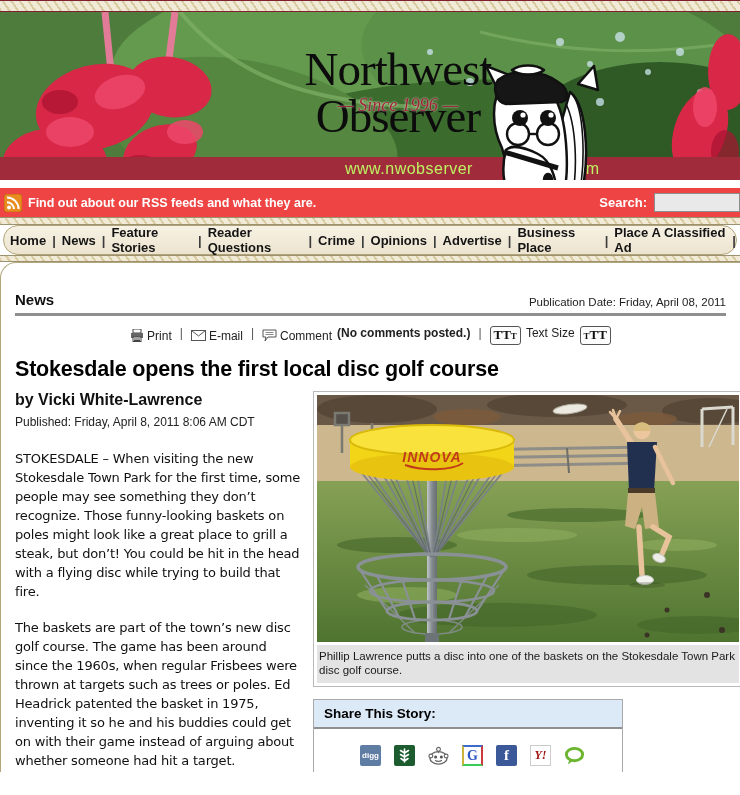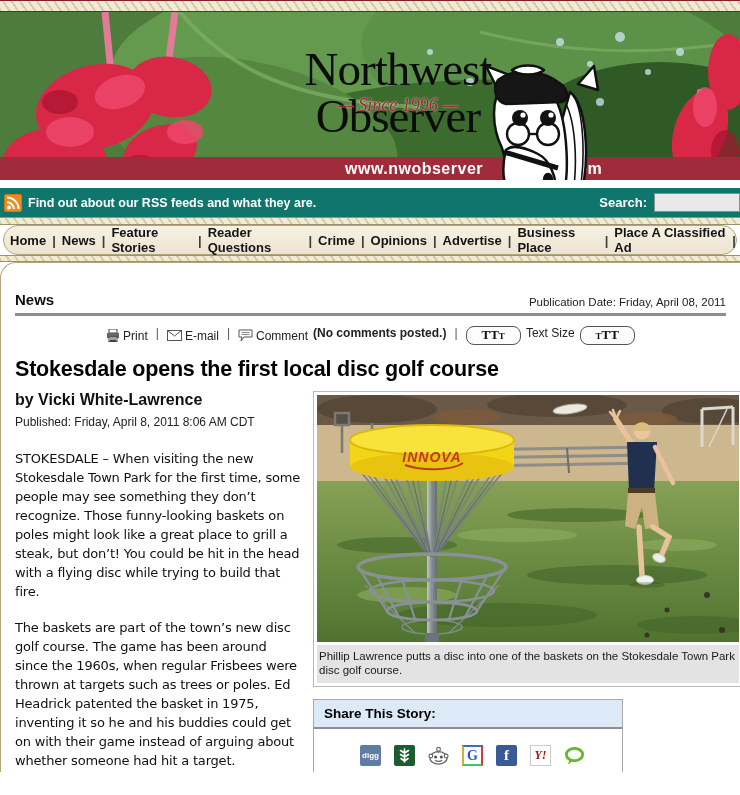--- a/index.html
+++ b/index.html
@@ -16,29 +16,29 @@
   .top-stripe { height:12px; }
   .banner { position:relative; height:168px; overflow:hidden; background:#4b7a3a; }
   .banner svg.photo-bg { position:absolute; left:0; top:0; }
   .logo { position:absolute; left:278px; top:34px; width:240px; text-align:center;
           font-family:"Liberation Serif", serif; color:#0c0c0c; line-height:1; }
   .logo .l1 { font-size:47px; letter-spacing:-1px; }
   .logo .l2 { font-size:47px; letter-spacing:-1px; }
   .logo .since { position:absolute; left:0; right:0; top:50px; font-size:18px; font-style:italic;
                  color:#9e2436; font-family:"Liberation Serif", serif; text-shadow:0 0 2px #f7f3e6; }
   .redbar { position:absolute; left:0; bottom:0; width:740px; height:23px; background:#a02b3a; }
-  .redbar .url { position:absolute; top:3px; color:#ffffff; font-weight:bold; font-size:16px; letter-spacing:.5px; }
+  .redbar .url { position:absolute; top:3px; color:#bef264; font-weight:normal; font-size:16px; letter-spacing:.5px; }
   .redbar .url-left { left:345px; }
   .redbar .url-right { left:563px; }
   .horse { position:absolute; left:482px; top:52px; z-index:5; }
 
   .white-gap { height:8px; background:#fff; }
 
   
-  .rssbar { position:relative; height:29px; background:#0f766e; display:flex; align-items:center; }
+  .rssbar { position:relative; height:29px; background:#ef4444; display:flex; align-items:center; }
   .rssbar .rss-ic { margin:0 6px 0 4px; display:inline-flex; }
   .rssbar .msg { color:#fff; font-size:12.5px; font-weight:bold; }
   .rssbar .search-wrap { position:absolute; right:0; top:0; height:29px; display:flex; align-items:center; }
   .rssbar .search-lbl { color:#fff; font-size:13px; font-weight:bold; margin-right:7px; }
   .rssbar input { width:86px; height:19px; border:1px solid #8d8d8d; background:#e9e9e9; margin-right:0; }
 
   
   .navstripe { height:8px; }
   .navbar { height:30px; background:linear-gradient(#f7f2e4,#ece4cf); border:1px solid #b1a478;
             border-radius:15px; margin:0 3px; display:flex; align-items:center; justify-content:center;
@@ -52,21 +52,21 @@
              border-top-left-radius:16px; padding:0 14px; overflow:hidden; }
   .head-row { display:flex; justify-content:space-between; align-items:flex-end; margin-top:28px; }
   .section-title { font-size:15px; font-weight:bold; color:#111; }
   .pub-date { font-size:11.5px; color:#222; }
   .rule { height:3px; background:#8f8f8f; margin-top:5px; }
 
   .toolbar { margin-top:10px; text-align:center; font-size:12px; color:#222;
              display:flex; justify-content:center; gap:5px; }
   .toolbar a { color:#222; text-decoration:none; display:inline-flex; align-items:center; gap:3px; cursor:pointer; }
   .toolbar .sep { color:#555; margin:0 3px; }
-  .tt-btn { border:1px solid #555; border-radius:8px; background:#fcfcfc; padding:0 15px;
+  .tt-btn { border:1px solid #555; border-radius:3px; background:#fcfcfc; padding:0 3px;
             font-family:"Liberation Serif", serif; font-weight:bold; color:#111; cursor:pointer;
             display:inline-flex; align-items:baseline; line-height:15px; }
   .tt-big { font-size:13px; } .tt-small { font-size:9px; }
 
   .headline { font-size:21.5px; font-weight:bold; color:#000; margin-top:12px; letter-spacing:-.2px; }
 
   .cols { display:flex; margin-top:9px; gap:10px; }
   .col-left { width:288px; flex:none; }
   .byline { font-size:16px; font-weight:bold; color:#111; }
   .published { font-size:12px; color:#222; margin-top:6px; }

